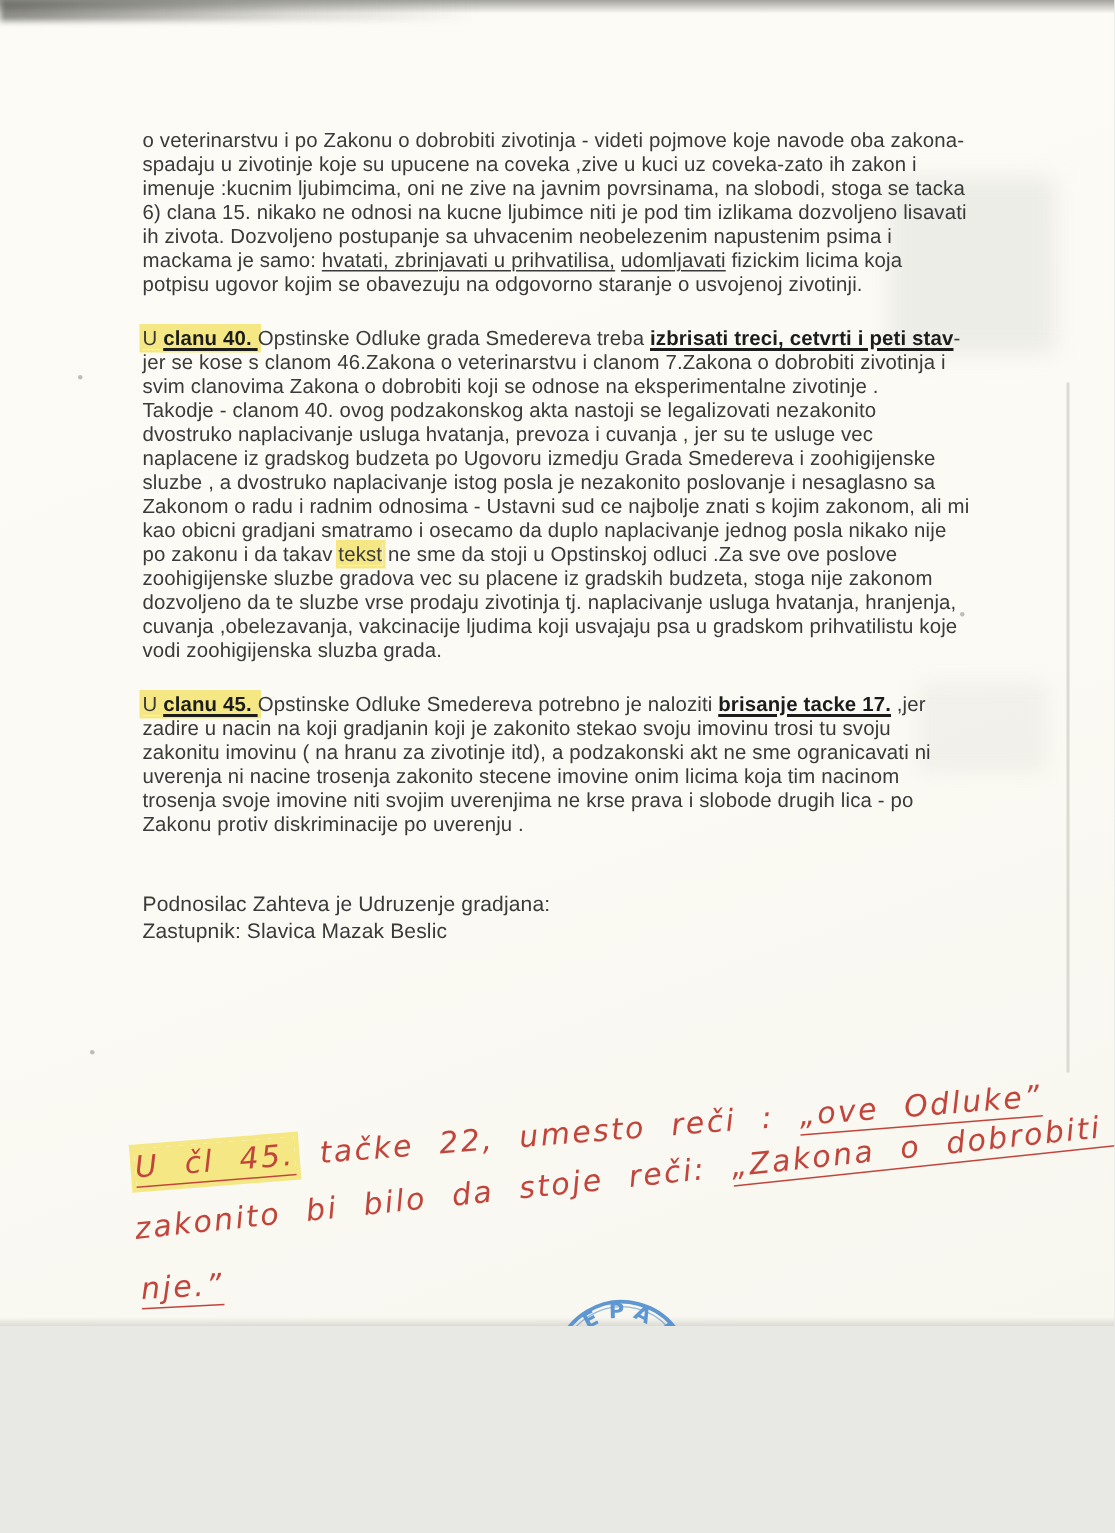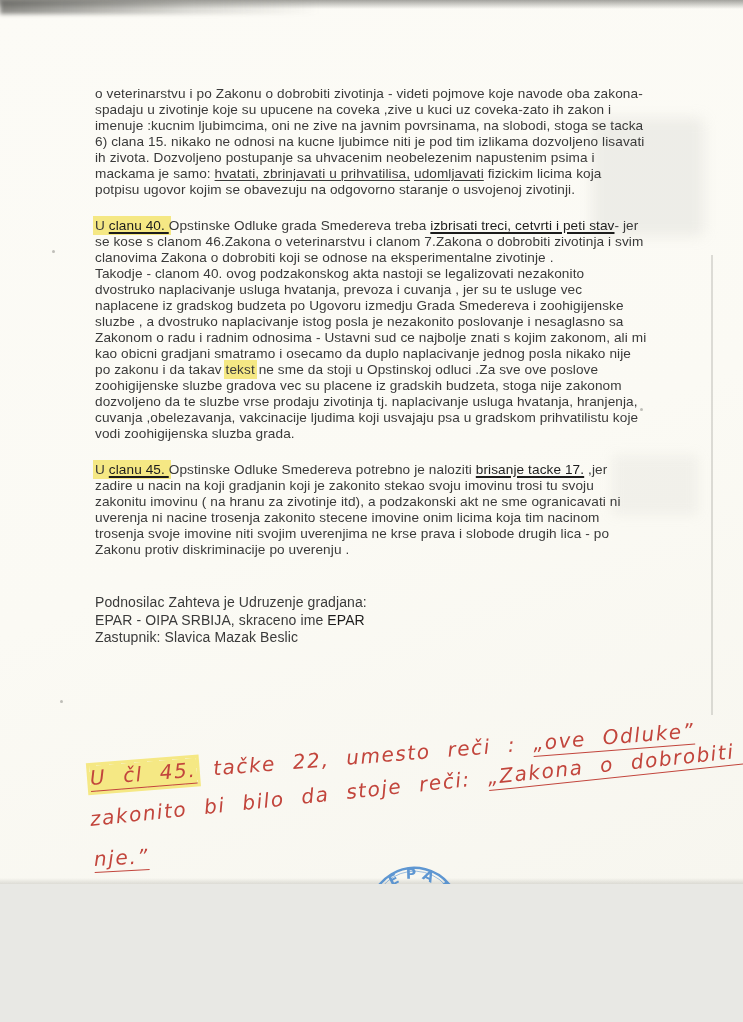--- a/index.html
+++ b/index.html
@@ -21,21 +21,21 @@
   .ghost1{top:118px;left:592px;width:112px;height:118px;background:rgba(185,185,178,.20);
     filter:blur(7px);border-radius:6px;}
   .ghost2{top:455px;left:612px;width:86px;height:60px;background:rgba(190,190,183,.14);
     filter:blur(6px);border-radius:4px;}
   .speck{width:3px;height:3px;border-radius:50%;background:rgba(100,100,95,.4);}
   
   .content{position:absolute; left:95px; top:86px; width:552px;
     font-size:13.6px; line-height:16px; color:#3a3a3a; letter-spacing:.1px;}
   .para{margin:0;}
   .para.gap{margin-top:20px;}
-  .b{font-weight:normal;color:#1c1c1c;}
+  .b{font-weight:bold;color:#1c1c1c;}
   .u{text-decoration:underline;text-decoration-thickness:1.3px;text-underline-offset:2px;}
   .b.u{text-decoration-thickness:1.8px;}
   .hl{background:#f5e884;box-shadow:0 0 0 2px #f5e884;}
   .submitter{margin-top:36px; line-height:17.5px; font-size:14px;}
   
   .hw{position:absolute; left:90px; top:766px; width:660px;
     font-family:"DejaVu Sans", sans-serif; font-style:italic;
     color:#c2453c; font-size:20px; letter-spacing:1.6px; word-spacing:9px;}
   .hw-line{white-space:nowrap; transform-origin:left center;}
   .hw-line:nth-child(1){transform:rotate(-4.5deg);}
@@ -69,21 +69,20 @@
 
   <div class="content">
     <div id="doc-paragraphs">
         <div class="para"><span class="">o veterinarstvu i po Zakonu o dobrobiti zivotinja - videti  pojmove koje  navode oba zakona- spadaju u zivotinje koje su upucene  na coveka ,zive u kuci uz coveka-zato ih zakon i imenuje :kucnim ljubimcima, oni ne zive na javnim povrsinama, na slobodi, stoga se tacka 6) clana 15. nikako ne odnosi na kucne ljubimce niti je pod tim izlikama  dozvoljeno lisavati ih zivota. Dozvoljeno postupanje sa uhvacenim  neobelezenim napustenim  psima i mackama  je samo: </span><span class="u">hvatati, zbrinjavati u prihvatilisa,</span><span class=""> </span><span class="u">udomljavati</span><span class=""> fizickim licima koja potpisu ugovor kojim se obavezuju na odgovorno staranje o usvojenoj zivotinji.</span></div>
         <div class="para gap"><span class="hl">U </span><span class="b u hl">clanu 40. </span><span class="">Opstinske Odluke grada Smedereva  treba </span><span class="b u">izbrisati treci,  cetvrti  i peti stav</span><span class="">- jer se kose s clanom 46.Zakona o veterinarstvu i clanom 7.Zakona o dobrobiti zivotinja  i svim clanovima Zakona o dobrobiti koji se odnose na eksperimentalne zivotinje .</span></div>
         <div class="para"><span class="">Takodje -  clanom 40. ovog podzakonskog akta nastoji se legalizovati nezakonito dvostruko naplacivanje usluga hvatanja, prevoza i cuvanja , jer su te usluge vec  naplacene iz gradskog budzeta po Ugovoru izmedju Grada Smedereva i zoohigijenske  sluzbe , a dvostruko naplacivanje istog posla je nezakonito poslovanje i nesaglasno sa Zakonom o radu i radnim odnosima  - Ustavni sud  ce najbolje znati s kojim zakonom, ali  mi kao obicni gradjani smatramo i osecamo  da duplo naplacivanje  jednog posla nikako nije po zakonu i da takav </span><span class="hl">tekst</span><span class=""> ne sme da stoji u Opstinskoj odluci .Za sve  ove poslove zoohigijenske sluzbe gradova vec su placene iz gradskih budzeta, stoga nije zakonom dozvoljeno da  te sluzbe  vrse prodaju zivotinja tj. naplacivanje usluga hvatanja,  hranjenja,  cuvanja ,obelezavanja, vakcinacije ljudima koji usvajaju psa u gradskom prihvatilistu koje vodi zoohigijenska sluzba grada.</span></div>
         <div class="para gap"><span class="hl">U </span><span class="b u hl">clanu 45. </span><span class="">Opstinske Odluke Smedereva  potrebno je naloziti </span><span class="b u">brisanje  tacke 17.</span><span class=""> ,jer zadire u nacin na koji gradjanin koji je zakonito stekao  svoju imovinu  trosi tu svoju zakonitu imovinu ( na hranu za zivotinje itd), a podzakonski akt ne sme ogranicavati ni uverenja ni nacine trosenja zakonito stecene imovine onim licima koja tim  nacinom trosenja svoje imovine  niti svojim uverenjima ne krse  prava  i slobode drugih lica - po Zakonu protiv diskriminacije po uverenju .</span></div>
       </div>
     <div id="submitter" class="submitter">
         <div><span class="">Podnosilac Zahteva je Udruzenje gradjana:</span></div>
-        <div><span class="">EPAR - OIPA SRBIJA,  skraceno ime </span><span class="b">EPAR</span></div>
         <div><span class="">Zastupnik: Slavica Mazak Beslic</span></div>
       </div>
   </div>
 
   <div id="handwriting" class="hw">
       <div class="hw-line"><span class="u hl">U čl 45.</span><span class=""> tačke 22, umesto reči : </span><span class="u">„ove Odluke”</span></div>
       <div class="hw-line"><span class="">zakonito bi bilo da stoje reči: </span><span class="u">„Zakona o dobrobiti životi-</span></div>
       <div class="hw-line"><span class="u">nje.”</span></div>
     </div>
 

